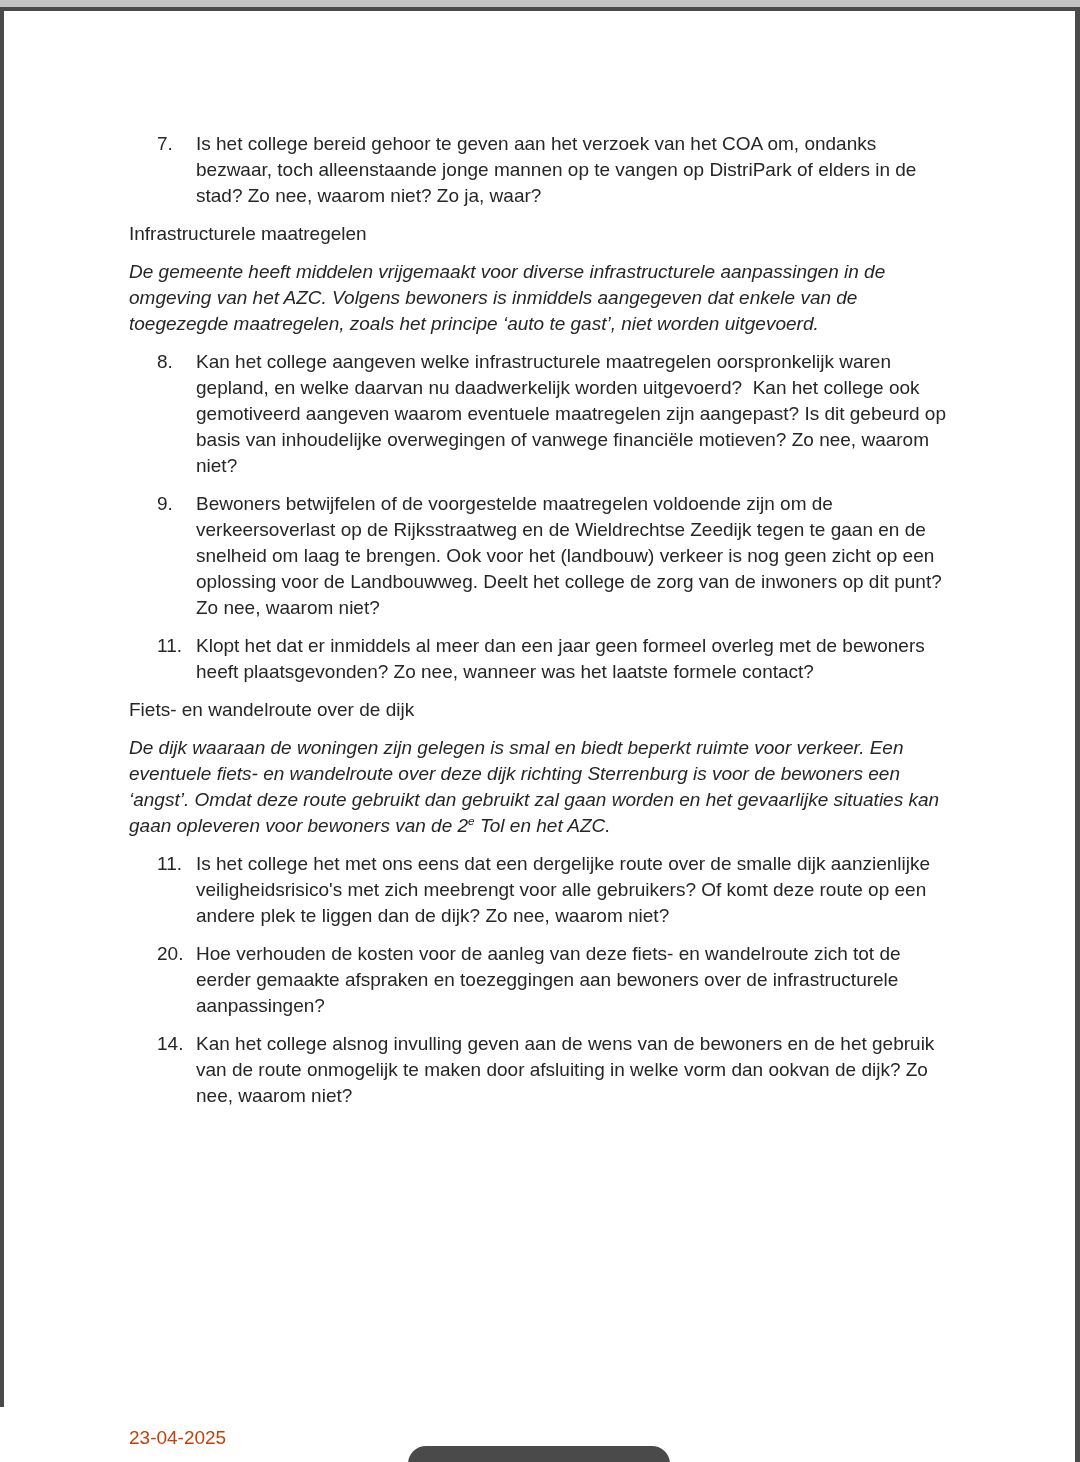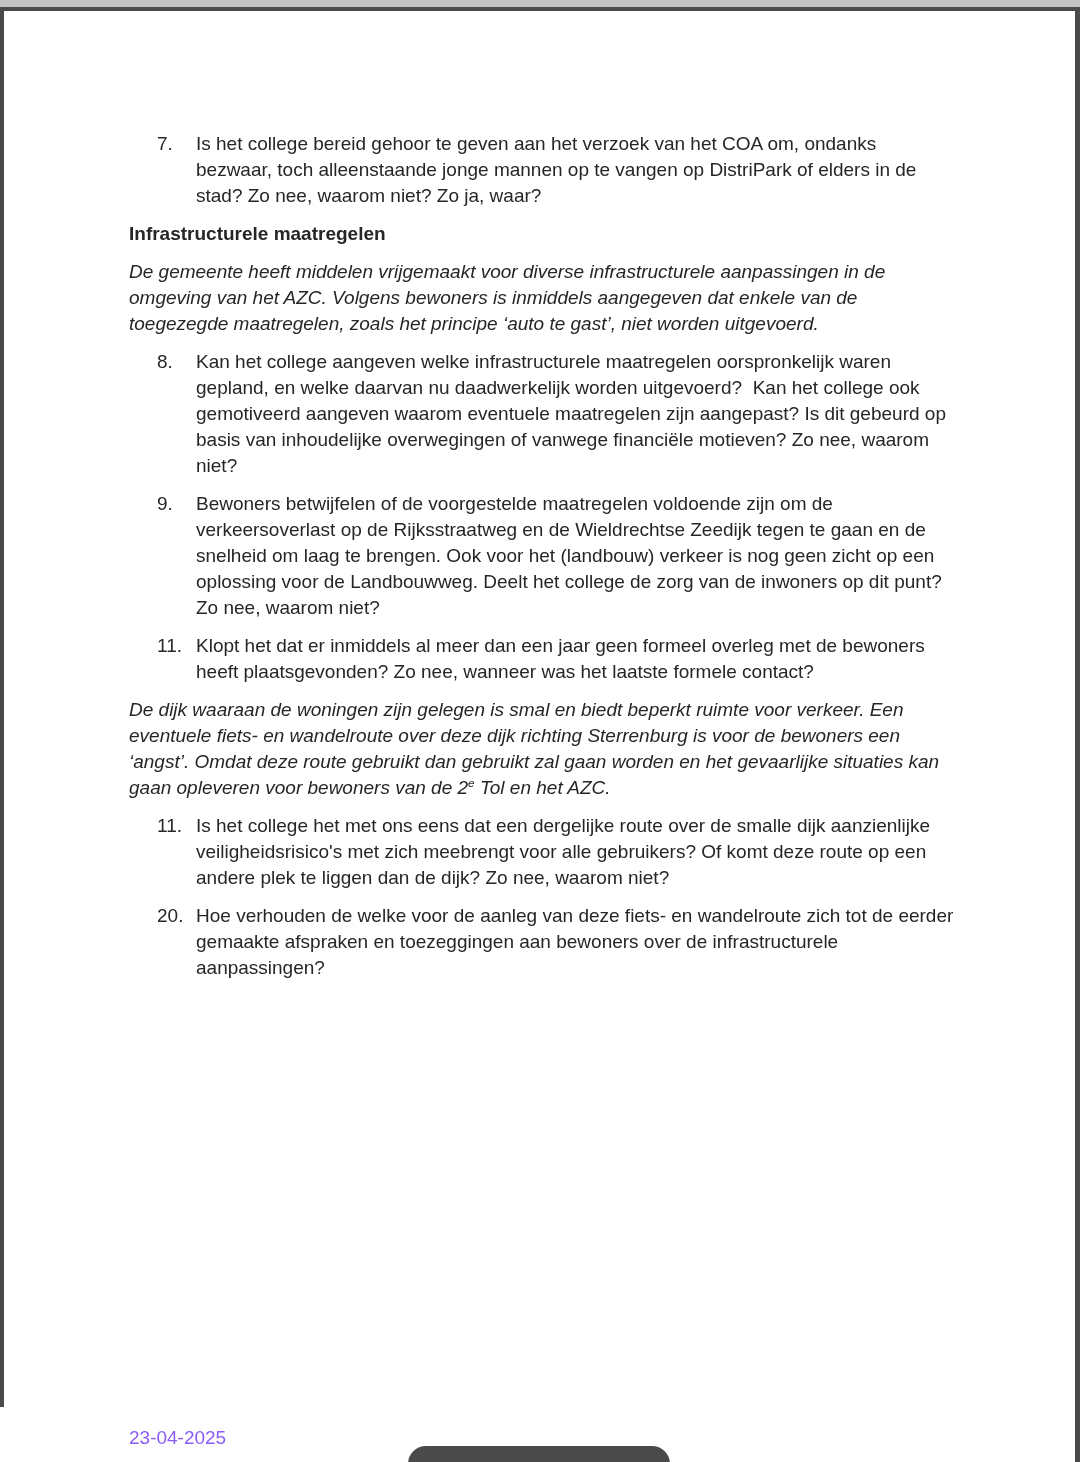--- a/index.html
+++ b/index.html
@@ -11,30 +11,30 @@
   }
   .top-strip   { position:absolute; top:0; left:0; width:1080px; height:7px; background:#c3c3c3; }
   .top-border  { position:absolute; top:7px; left:0; width:1080px; height:4px; background:#4a4a4a; }
   .left-border { position:absolute; top:11px; left:0; width:4px; height:1396px; background:#4a4a4a; }
   .right-border{ position:absolute; top:11px; left:1075px; width:5px; height:1451px; background:#4a4a4a; }
 
   .content {
     position:absolute; left:129px; top:131px; width:827px;
     font-size:19px; line-height:26px; color:#262626;
   }
-  .heading   { font-weight:bold; margin:0 0 12px 0; }
+  .heading   { font-weight:normal; margin:0 0 12px 0; }
   .paragraph { margin:0 0 12px 0; white-space:pre-wrap;font-style:italic; }
   .list-item { display:flex; margin:0 0 12px 0; }
   .num       { flex:none; width:39px; margin-left:28px; }
   .item-text { flex:1; white-space:pre-wrap; }
   sup { font-size:0.62em; line-height:0; }
 
   .footer-date {
     position:absolute; left:129px; top:1425px;
-    font-size:19px; line-height:26px; color:#8b5cf6;
+    font-size:19px; line-height:26px; color:#c2410c;
   }
   .toolbar-pill {
     position:absolute; left:408px; top:1446px;
     width:262px; height:44px;
     background:#4a4a4a; border-radius:18px;
   }
 </style>
 </head>
 <body>
 
@@ -56,27 +56,32 @@
         <div class="item-text">Kan het college aangeven welke infrastructurele maatregelen oorspronkelijk waren gepland, en welke daarvan nu daadwerkelijk worden uitgevoerd?  Kan het college ook gemotiveerd aangeven waarom eventuele maatregelen zijn aangepast? Is dit gebeurd op basis van inhoudelijke overwegingen of vanwege financiële motieven? Zo nee, waarom niet?</div>
       </div>
       <div class="list-item">
         <span class="num">9.</span>
         <div class="item-text">Bewoners betwijfelen of de voorgestelde maatregelen voldoende zijn om de verkeersoverlast op de Rijksstraatweg en de Wieldrechtse Zeedijk tegen te gaan en de snelheid om laag te brengen. Ook voor het (landbouw) verkeer is nog geen zicht op een oplossing voor de Landbouwweg. Deelt het college de zorg van de inwoners op dit punt? Zo nee, waarom niet?</div>
       </div>
       <div class="list-item">
         <span class="num">11.</span>
         <div class="item-text">Klopt het dat er inmiddels al meer dan een jaar geen formeel overleg met de bewoners heeft plaatsgevonden? Zo nee, wanneer was het laatste formele contact?</div>
       </div>
+      <div class="heading">Fiets- en wandelroute over de dijk</div>
       <div class="paragraph"><span>De dijk waaraan de woningen zijn gelegen is smal en biedt beperkt ruimte voor verkeer. Een eventuele fiets- en wandelroute over deze dijk richting Sterrenburg is voor de bewoners een ‘angst’. Omdat deze route gebruikt dan gebruikt zal gaan worden en het gevaarlijke situaties kan gaan opleveren voor bewoners van de 2</span><sup>e</sup><span> Tol en het AZC.</span></div>
       <div class="list-item">
         <span class="num">11.</span>
         <div class="item-text">Is het college het met ons eens dat een dergelijke route over de smalle dijk aanzienlijke veiligheidsrisico's met zich meebrengt voor alle gebruikers? Of komt deze route op een andere plek te liggen dan de dijk? Zo nee, waarom niet?</div>
       </div>
       <div class="list-item">
         <span class="num">20.</span>
-        <div class="item-text">Hoe verhouden de welke voor de aanleg van deze fiets- en wandelroute zich tot de eerder gemaakte afspraken en toezeggingen aan bewoners over de infrastructurele aanpassingen?</div>
+        <div class="item-text">Hoe verhouden de kosten voor de aanleg van deze fiets- en wandelroute zich tot de eerder gemaakte afspraken en toezeggingen aan bewoners over de infrastructurele aanpassingen?</div>
+      </div>
+      <div class="list-item">
+        <span class="num">14.</span>
+        <div class="item-text">Kan het college alsnog invulling geven aan de wens van de bewoners en de het gebruik van de route onmogelijk te maken door afsluiting in welke vorm dan ookvan de dijk? Zo nee, waarom niet?</div>
       </div>
     </div>
 
   <div class="footer-date">23-04-2025</div>
 
   <div class="toolbar-pill"></div>
 </div>
 
 </body></html>

